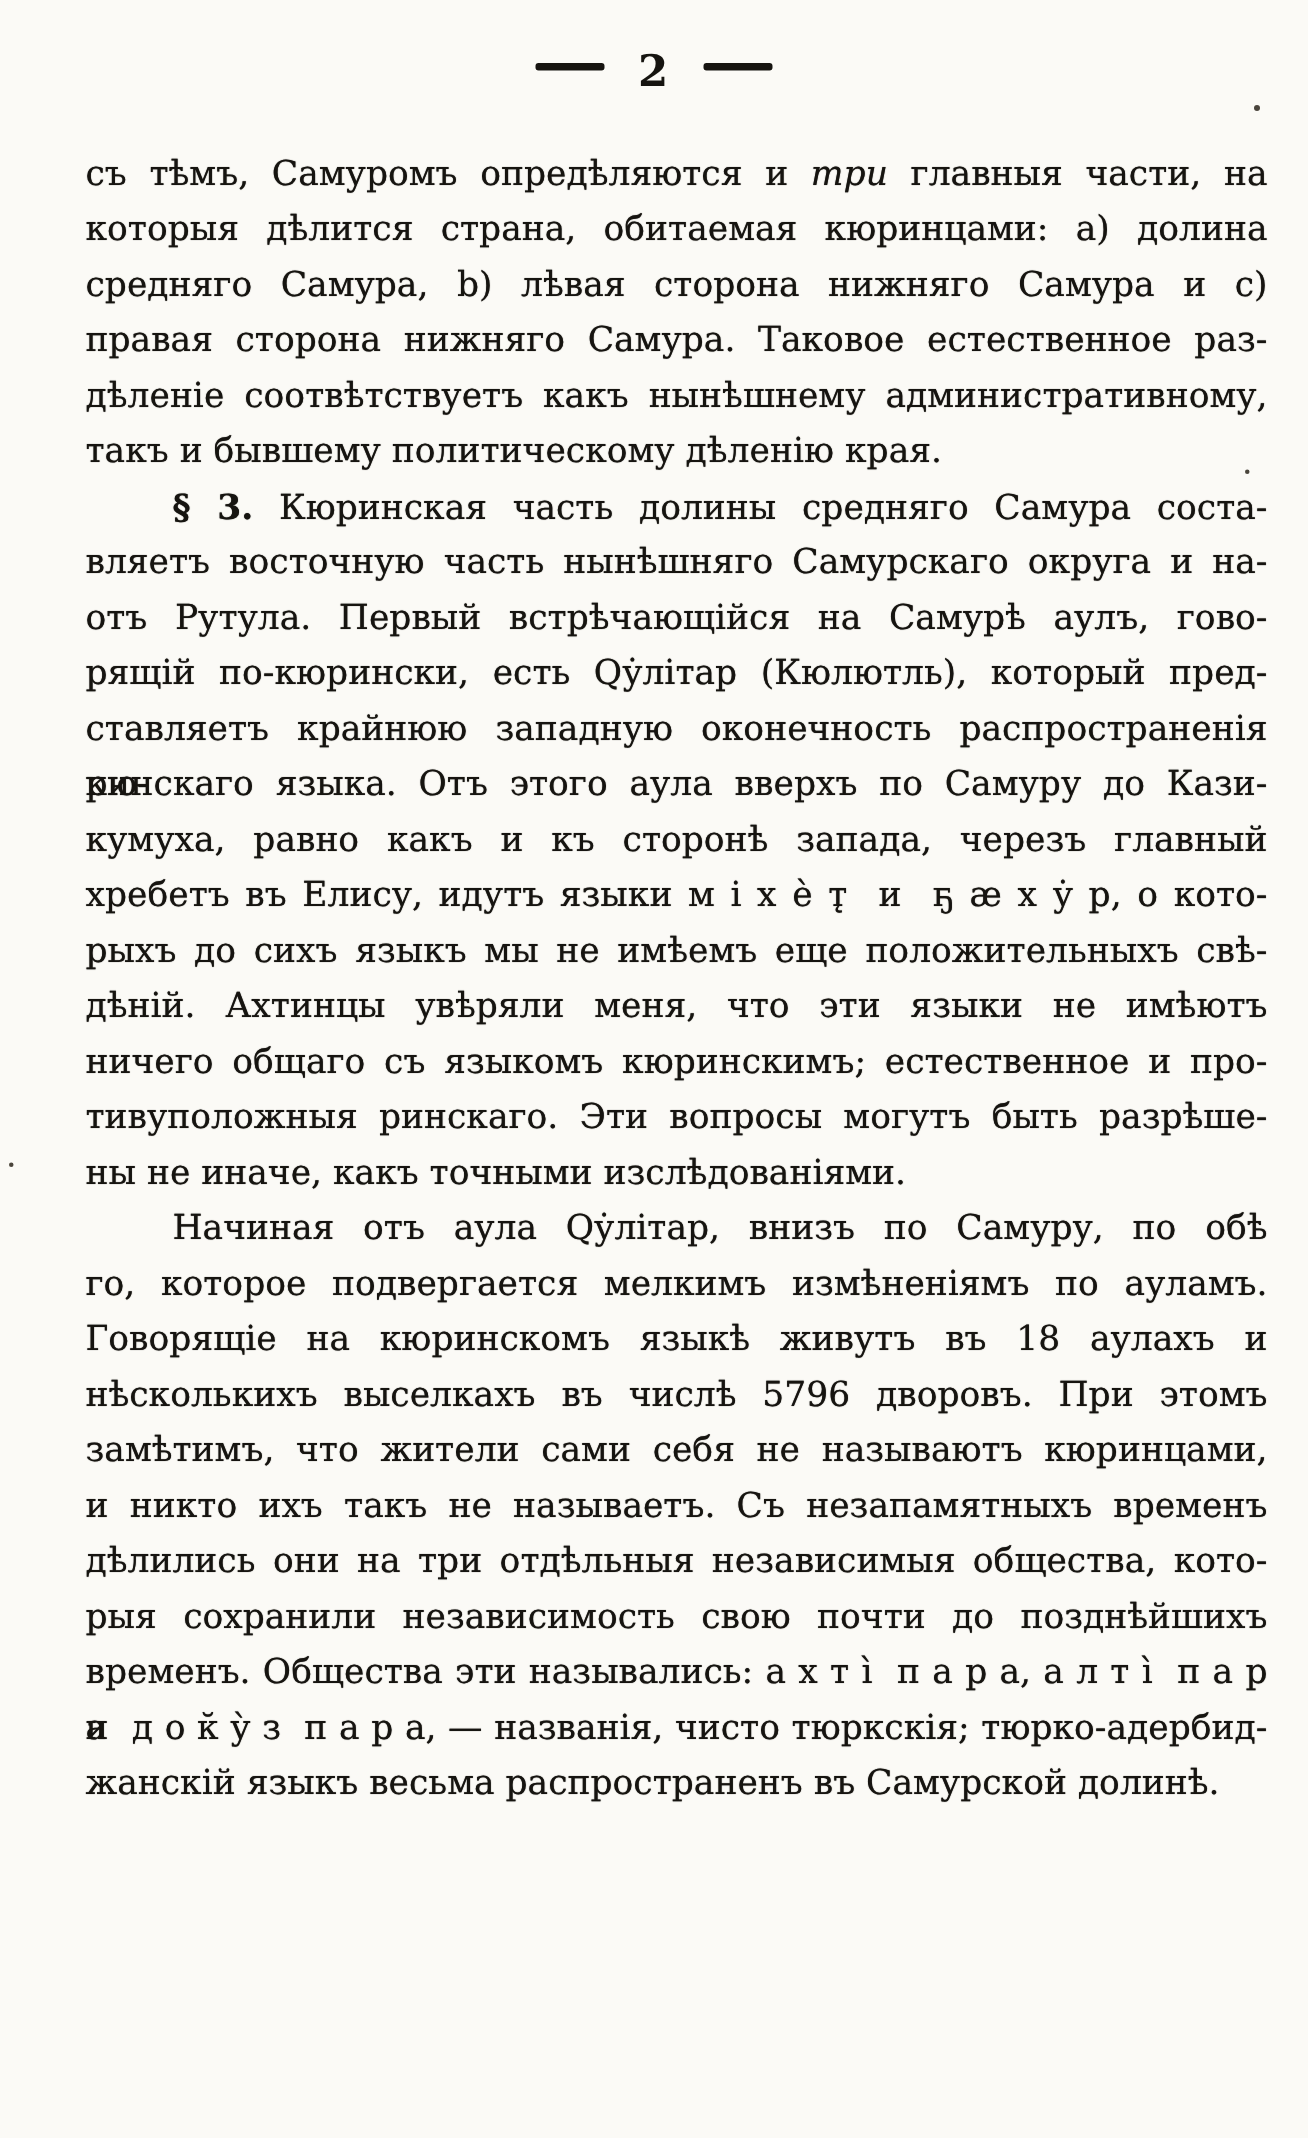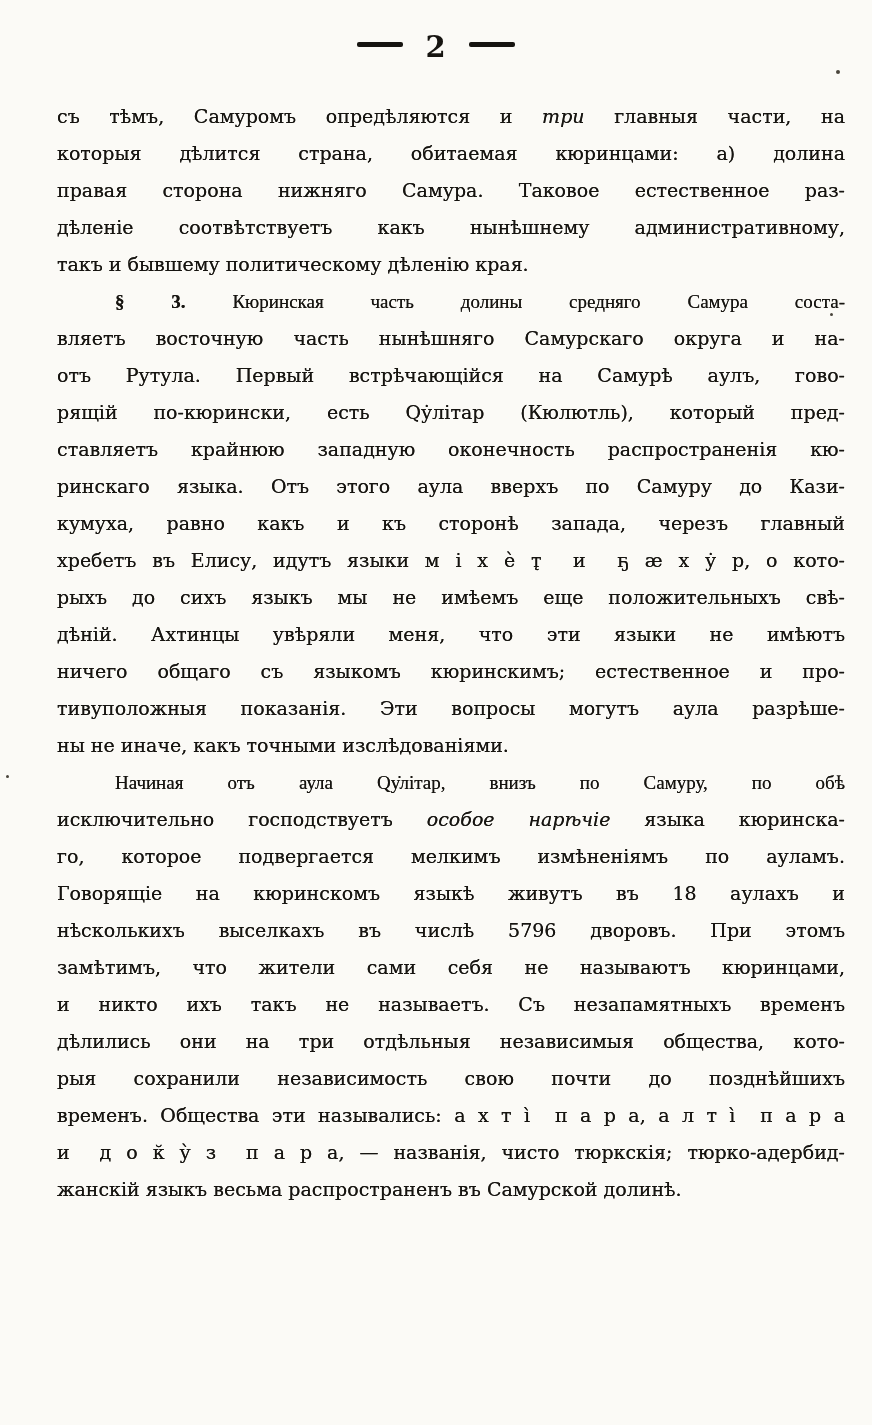--- a/index.html
+++ b/index.html
@@ -33,33 +33,33 @@
   }
   .page-num {
     font-size: 29px;
     font-weight: 700;
     letter-spacing: 1px;
     vertical-align: middle;
   }
   .text-block {
     width: 788px;
     margin: 34px 0 0 57px;
-    font-size: 19px;
+    font-size: 23px;
     line-height: 37px;
     text-shadow: 0 0 0.6px rgba(22,20,16,0.85);
   }
   .paragraph { margin: 0; }
   .line {
     height: 37px;
     text-align: justify;
     text-align-last: justify;
     white-space: pre-wrap;
   }
   .line.last { text-align-last: left; }
-  .line.indent { text-indent: 58px; font-family: Liberation Serif, serif; }
+  .line.indent { text-indent: 58px; }
   .line i { font-style: italic; }
   .line b { font-weight: 700; }
   .speck {
     position: absolute;
     background: #4a453c;
     border-radius: 50%;
   }
   .speck.s1 { left: 836px; top: 40px;  width: 4px; height: 4px; }
   .speck.s2 { left: 830px; top: 283px; width: 3px; height: 3px; }
   .speck.s3 { left: 6px;   top: 745px; width: 3px; height: 3px; }
@@ -70,42 +70,42 @@
 <div class="page">
 
   <div class="header">
     <span class="dash"></span><span class="page-num">2</span><span class="dash"></span>
   </div>
 
   <div class="text-block">
       <div class="paragraph">
         <div class="line">съ тѣмъ, Самуромъ опредѣляются и <i>три</i> главныя части, на</div>
         <div class="line">которыя дѣлится страна, обитаемая кюринцами: а) долина</div>
+        <div class="line">средняго Самура, b) лѣвая сторона нижняго Самура и с)</div>
         <div class="line">правая сторона нижняго Самура. Таковое естественное раз-</div>
         <div class="line">дѣленіе соотвѣтствуетъ какъ нынѣшнему административному,</div>
         <div class="line last">такъ и бывшему политическому дѣленію края.</div>
       </div>
       <div class="paragraph">
         <div class="line indent"><b>§ 3.</b> Кюринская часть долины средняго Самура соста-</div>
         <div class="line">вляетъ восточную часть нынѣшняго Самурскаго округа и на-</div>
         <div class="line">отъ Рутула. Первый встрѣчающійся на Самурѣ аулъ, гово-</div>
         <div class="line">рящій по-кюрински, есть Qу̇літар (Кюлютль), который пред-</div>
         <div class="line">ставляетъ крайнюю западную оконечность распространенія кю-</div>
         <div class="line">ринскаго языка. Отъ этого аула вверхъ по Самуру до Кази-</div>
         <div class="line">кумуха, равно какъ и къ сторонѣ запада, черезъ главный</div>
         <div class="line">хребетъ въ Елису, идутъ языки м і х ѐ т̨  и  ҕ æ х у̇ р, о кото-</div>
         <div class="line">рыхъ до сихъ языкъ мы не имѣемъ еще положительныхъ свѣ-</div>
         <div class="line">дѣній. Ахтинцы увѣряли меня, что эти языки не имѣютъ</div>
         <div class="line">ничего общаго съ языкомъ кюринскимъ; естественное и про-</div>
-        <div class="line">тивуположныя показанія. Эти вопросы могутъ аула разрѣше-</div>
+        <div class="line">тивуположныя ринскаго. Эти вопросы могутъ быть разрѣше-</div>
         <div class="line last">ны не иначе, какъ точными изслѣдованіями.</div>
       </div>
       <div class="paragraph">
         <div class="line indent">Начиная отъ аула Qу̇літар, внизъ по Самуру, по обѣ</div>
-        <div class="line">исключительно господствуетъ <i>особое нарѣчіе</i> языка кюринска-</div>
         <div class="line">го, которое подвергается мелкимъ измѣненіямъ по ауламъ.</div>
         <div class="line">Говорящіе на кюринскомъ языкѣ живутъ въ 18 аулахъ и</div>
         <div class="line">нѣсколькихъ выселкахъ въ числѣ 5796 дворовъ. При этомъ</div>
         <div class="line">замѣтимъ, что жители сами себя не называютъ кюринцами,</div>
         <div class="line">и никто ихъ такъ не называетъ. Съ незапамятныхъ временъ</div>
         <div class="line">дѣлились они на три отдѣльныя независимыя общества, кото-</div>
         <div class="line">рыя сохранили независимость свою почти до позднѣйшихъ</div>
         <div class="line">временъ. Общества эти назывались: а х т ì  п а р а, а л т ì  п а р а</div>
         <div class="line">и  д о к̆ у̀ з  п а р а, — названія, чисто тюркскія; тюрко-адербид-</div>
         <div class="line last">жанскій языкъ весьма распространенъ въ Самурской долинѣ.</div>

